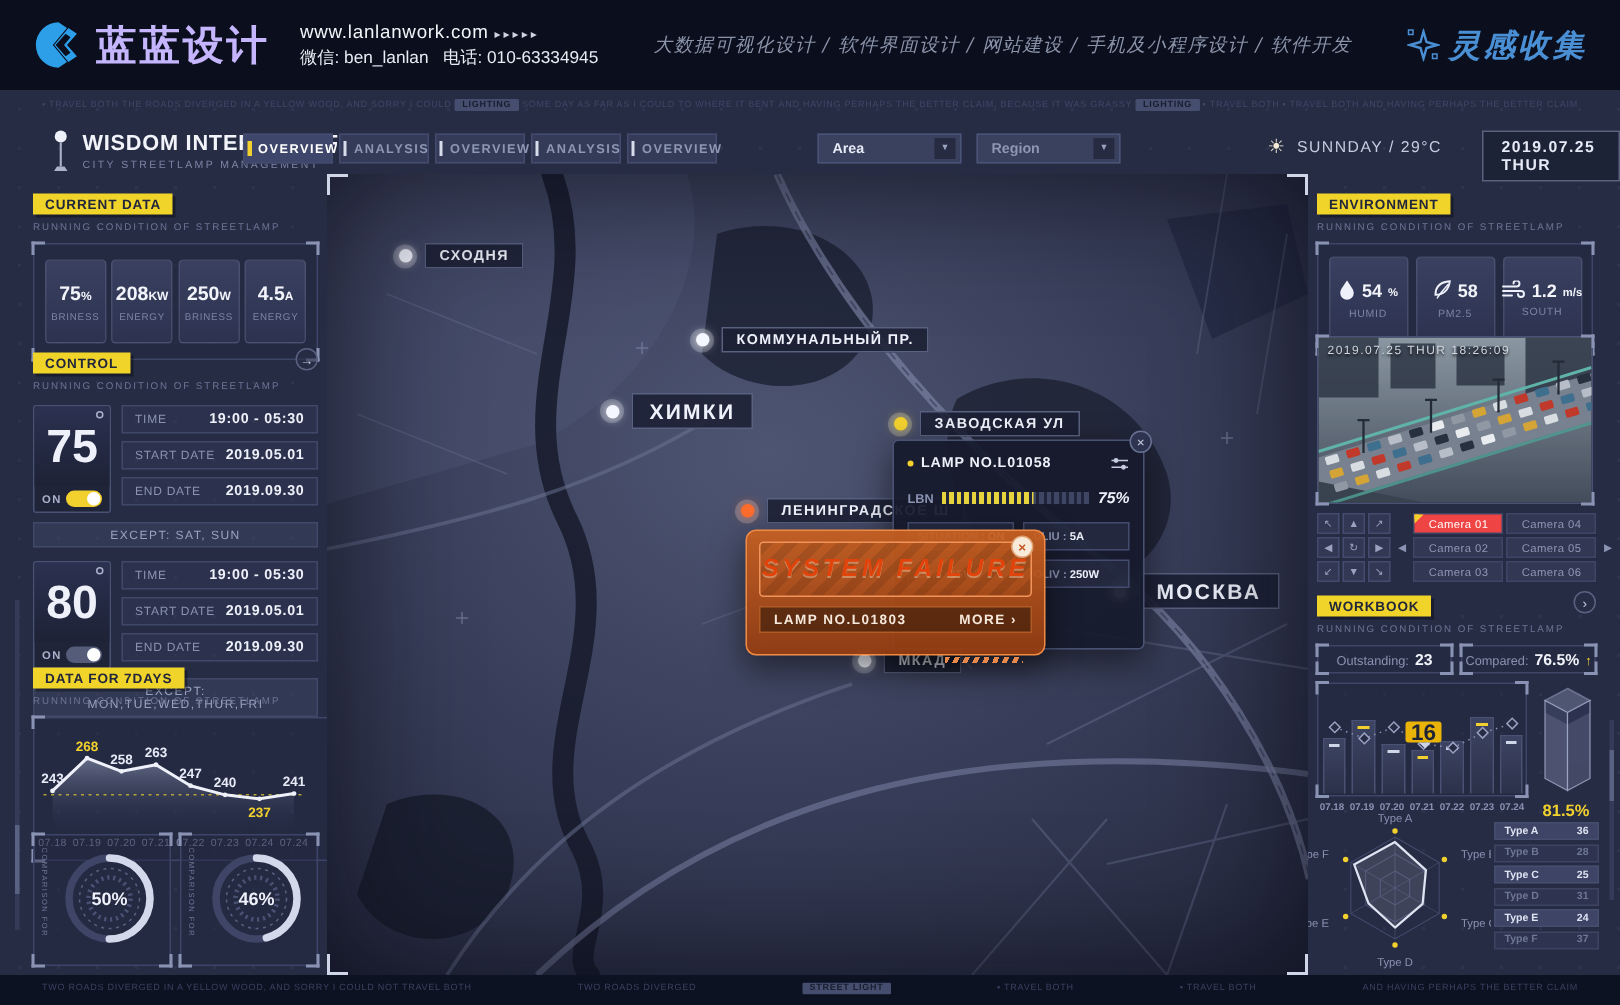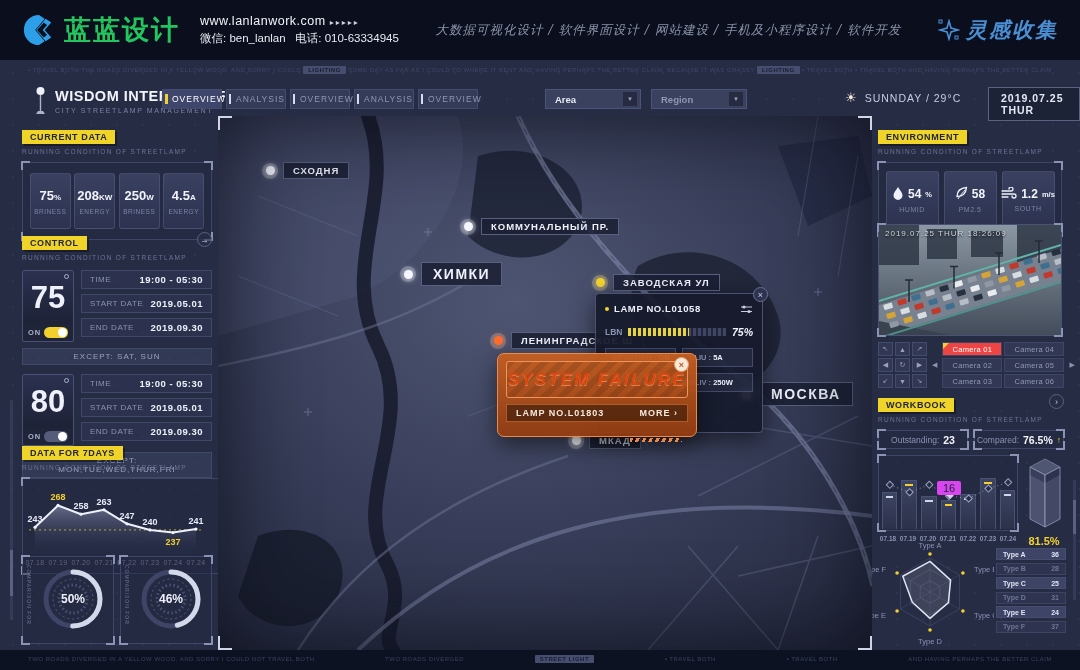--- a/index.html
+++ b/index.html
@@ -2,21 +2,21 @@
 <html><head>
 <meta charset="utf-8">
 <style>
   html,body{margin:0;padding:0;background:#141828;}
   *{box-sizing:border-box;font-family:"Liberation Sans",sans-serif;}
   .stage{position:relative;width:1080px;height:670px;overflow:hidden;background:#272c45;}
 
   
   .site-header{position:absolute;top:0;left:0;right:0;height:60px;background:#0a0e1d;display:flex;align-items:center;padding:0 22px;gap:14px;}
   .logo-wrap{display:flex;align-items:center;gap:8px;}
-  .logo-text{font-size:27px;font-weight:bold;color:#22c55e;letter-spacing:2px;}
+  .logo-text{font-size:27px;font-weight:bold;color:#c4b5fd;letter-spacing:2px;}
   .hdr-contact{display:flex;flex-direction:column;justify-content:center;gap:3px;margin-left:6px;}
   .hdr-contact .l1{color:#f2f4f8;font-size:12.5px;letter-spacing:.5px;}
   .hdr-contact .l1 .arr5{color:#cfd5e0;font-size:8px;letter-spacing:2px;}
   .hdr-contact .l2{color:#e8ebf2;font-size:11.5px;}
   .hdr-services{flex:1;text-align:center;color:#8a93a8;font-size:12.5px;font-style:italic;font-family:"DejaVu Serif","Liberation Serif",serif;letter-spacing:1px;}
   .hdr-collect{display:flex;align-items:center;gap:6px;color:#4a8fd4;font-size:21px;font-weight:bold;font-style:italic;font-family:"DejaVu Serif","Liberation Serif",serif;letter-spacing:2px;}
 
   
   .dash{position:absolute;top:60px;left:0;right:0;bottom:0;background:#272c45;}
   .dash .dots{position:absolute;inset:0;background-image:radial-gradient(#3a4160 1px,transparent 1.3px);background-size:26px 26px;opacity:.35;pointer-events:none;}
@@ -24,21 +24,21 @@
   .decor-row.top{top:6px;}
   .ghost-badge{background:#454e6e;color:#191d30;font-weight:bold;padding:1px 5px;border-radius:1px;}
 
   
   .brand{position:absolute;left:34px;top:26px;display:flex;align-items:center;gap:8px;}
   .brand .ttl{font-size:14.5px;font-weight:bold;color:#f2f4fa;letter-spacing:.5px;}
   .brand .sub{font-size:7px;color:#7b84a3;letter-spacing:1.6px;margin-top:3px;}
 
   
   .tabs{position:absolute;left:162px;top:29px;display:flex;gap:4px;}
-  .tab{width:60px;height:20px;display:flex;align-items:center;padding-left:9px;background:#343b58;border:1px solid #434b6e;color:#8d96b2;font-size:8.5px;font-weight:normal;letter-spacing:1px;position:relative;cursor:pointer;}
+  .tab{width:60px;height:20px;display:flex;align-items:center;padding-left:9px;background:#343b58;border:1px solid #434b6e;color:#8d96b2;font-size:8.5px;font-weight:bold;letter-spacing:1px;position:relative;cursor:pointer;}
   .tab::before{content:"";position:absolute;left:2px;top:4px;bottom:4px;width:2px;background:#d8dcea;}
   .tab.active{background:#3e466b;color:#fff;}
   .tab.active::before{background:#f2d12e;width:3px;}
 
   
   .filters{position:absolute;left:545px;top:29px;display:flex;gap:10px;}
   .dd{width:96px;height:20px;background:#3a415e;border:1px solid #4a5478;display:flex;align-items:center;justify-content:space-between;padding:0 3px 0 9px;font-size:9.5px;font-weight:bold;color:#e6eaf6;cursor:pointer;}
   .dd.dim{color:#8d96b2;}
   .dd .arr{width:14px;height:14px;background:#262b41;color:#9aa2c0;font-size:6px;display:flex;align-items:center;justify-content:center;}
   .weather{position:absolute;left:845px;top:30px;display:flex;align-items:center;gap:7px;color:#c6cde0;font-size:10.5px;letter-spacing:1px;}
@@ -160,21 +160,21 @@
   .wb-stats{display:flex;gap:6px;margin-top:7px;}
   .wb-stat{flex:1;border:1px solid #3d4568;background:rgba(35,40,64,.45);display:flex;align-items:center;justify-content:center;gap:4px;height:19px;font-size:8.5px;color:#8a93b2;}
   .wb-stat b{color:#f2f4fa;font-size:10.5px;}
   .wb-stat .up{color:#f2d12e;font-weight:bold;}
   #wbChartZone{position:relative;height:96px;margin-top:6px;}
   #wbFrame{position:absolute;left:0;top:0;width:140px;height:76px;}
   .wbar{position:absolute;bottom:1px;background:linear-gradient(180deg,#3d4463,#2b3149);border:1px solid #4a5274;border-bottom:none;}
   .wmark{position:absolute;height:2px;}
   #wbLabels{position:absolute;left:0;top:80px;width:140px;display:flex;}
   #wbLabels span{flex:1;text-align:center;font-size:6.5px;color:#8a93b2;font-weight:bold;}
-  .wtip{position:absolute;width:24px;height:14px;background:#d946ef;color:#1e2336;font-size:11px;font-weight:normal;border-radius:2px;display:flex;align-items:center;justify-content:center;z-index:3;}
+  .wtip{position:absolute;width:24px;height:14px;background:#eab308;color:#1e2336;font-size:15px;font-weight:bold;border-radius:2px;display:flex;align-items:center;justify-content:center;z-index:3;}
   .wtip::after{content:"";position:absolute;bottom:-4px;left:9px;border:4px solid transparent;border-top-color:#cdd4e6;border-bottom:none;}
   #cubeZone{position:absolute;left:148px;top:0;width:38px;height:76px;}
   .wb-total{position:absolute;left:144px;top:80px;width:44px;text-align:center;font-size:11px;font-weight:bold;color:#f2d12e;}
 
   #p-radar{left:872px;top:482px;width:196px;height:106px;}
   #typeList{position:absolute;left:124px;top:6px;width:70px;display:flex;flex-direction:column;gap:2.5px;}
   .trow{height:12px;display:flex;align-items:center;justify-content:space-between;padding:0 6px;font-size:7px;font-weight:bold;border:1px solid rgba(90,98,128,.35);}
   .trow.on{background:#3d4466;color:#dfe4f2;}
   .trow.off{background:#2e3450;color:#6d7694;}
 

